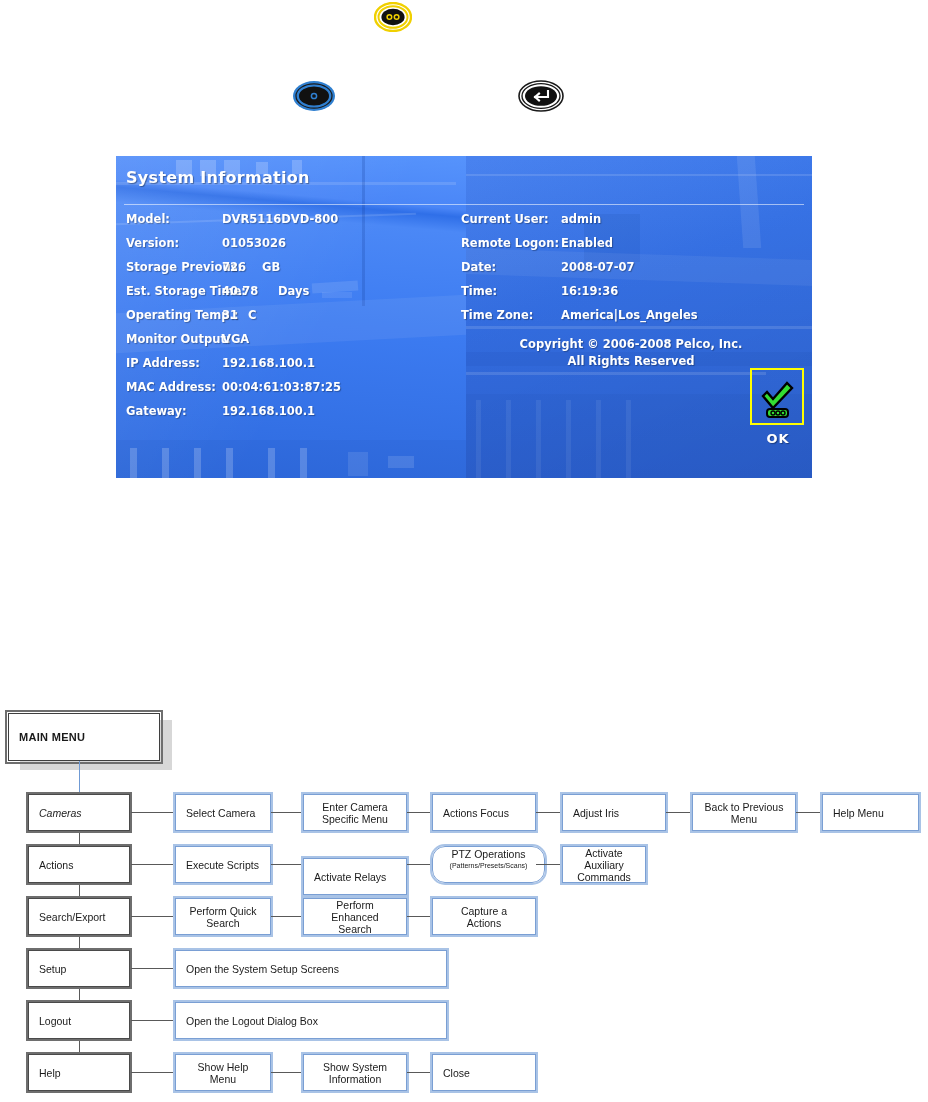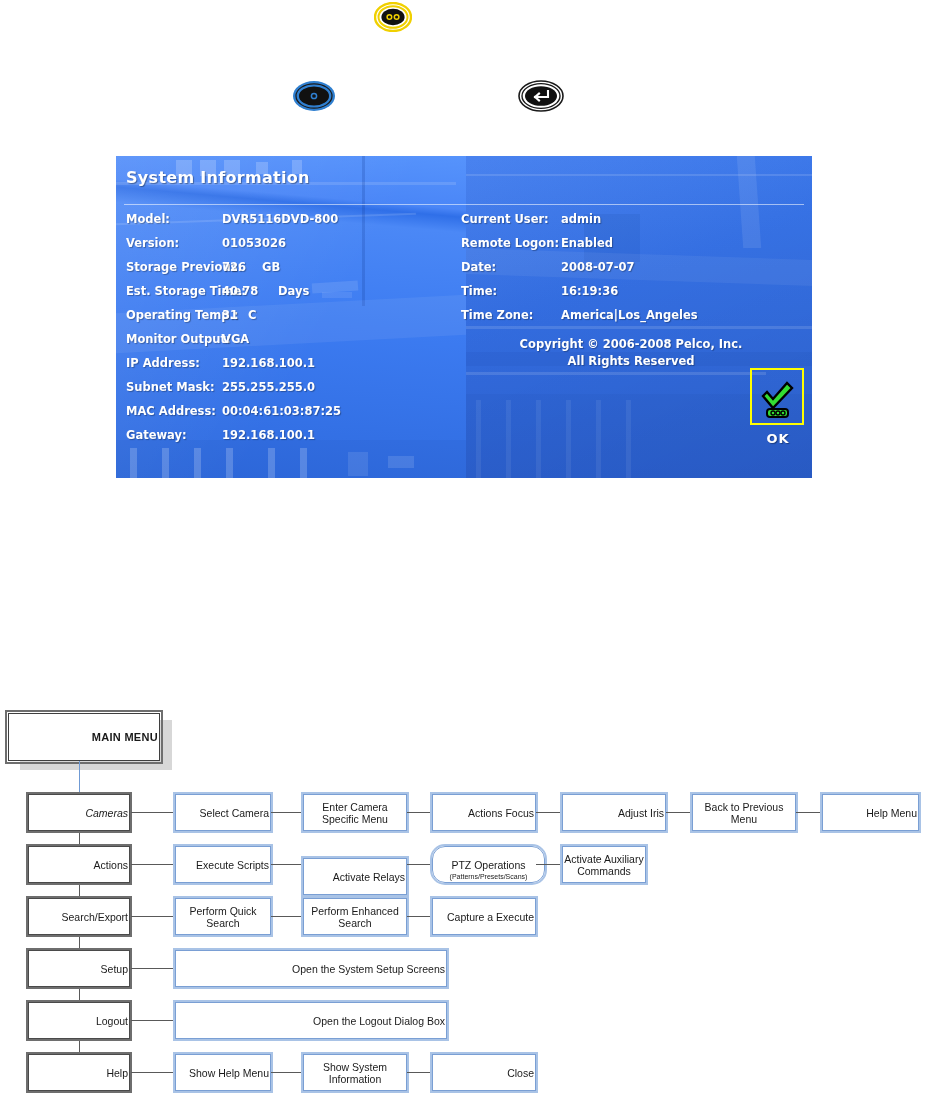--- a/index.html
+++ b/index.html
@@ -148,27 +148,27 @@
     top: 700px;
     width: 928px;
     height: 402px;
   }
   .fc-box {
     position: absolute;
     box-sizing: border-box;
     background: #ffffff;
     display: flex;
     align-items: center;
-    justify-content: flex-end;
+    justify-content: flex-start;
     text-align: center;
     font-family: "Liberation Sans", sans-serif;
     font-size: 10.5px;
     color: #1a1a1a;
     line-height: 12px;
-    padding: 1px 1px;
+    padding: 1px 10px;
   }
   
   .fc-box.root {
     border: 1px solid #3f3f3f;
     outline: 2px solid #6e6e6e;
     outline-offset: 1px;
     font-weight: bold;
     font-size: 11px;
     letter-spacing: 0.3px;
   }
@@ -305,24 +305,20 @@
       </div>
       <div class="info-row">
         <span class="info-label">Monitor Output:</span>
         <span class="info-value">VGA</span>
       </div>
       <div class="info-row">
         <span class="info-label">IP Address:</span>
         <span class="info-value">192.168.100.1</span>
       </div>
       <div class="info-row">
-        <span class="info-label">Subnet Mask:</span>
-        <span class="info-value">255.255.255.0</span>
-      </div>
-      <div class="info-row">
         <span class="info-label">MAC Address:</span>
         <span class="info-value">00:04:61:03:87:25</span>
       </div>
       <div class="info-row">
         <span class="info-label">Gateway:</span>
         <span class="info-value">192.168.100.1</span>
       </div>
     </div>
 
     <div class="info-col" id="info-col-right">
@@ -439,21 +435,21 @@
   <div class="fc-line h" style="left:131px; top:216px; width:44px;"></div>
   <div class="fc-box action" style="left:175px; top:198px; width:96px; height:37px;">
     <span>Perform Quick Search</span>
   </div>
   <div class="fc-line h" style="left:271px; top:216px; width:32px;"></div>
   <div class="fc-box action" style="left:303px; top:198px; width:104px; height:37px;">
     <span>Perform Enhanced Search</span>
   </div>
   <div class="fc-line h" style="left:407px; top:216px; width:25px;"></div>
   <div class="fc-box action" style="left:432px; top:198px; width:104px; height:37px;">
-    <span>Capture a Execute</span>
+    <span>Capture a Actions</span>
   </div>
 
   <div class="fc-box primary" style="left:28px; top:250px; width:102px; height:37px;">
     <span>Setup</span>
   </div>
   <div class="fc-line h" style="left:131px; top:268px; width:44px;"></div>
   <div class="fc-box action" style="left:175px; top:250px; width:272px; height:37px;">
     <span>Open the System Setup Screens</span>
   </div>
 

